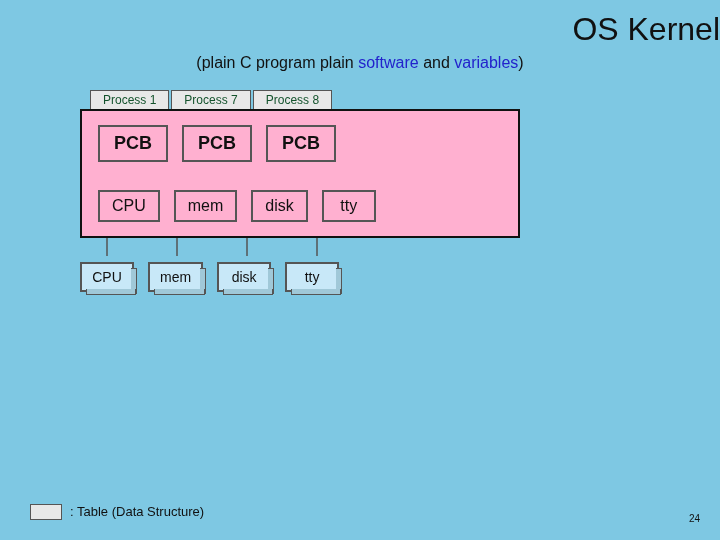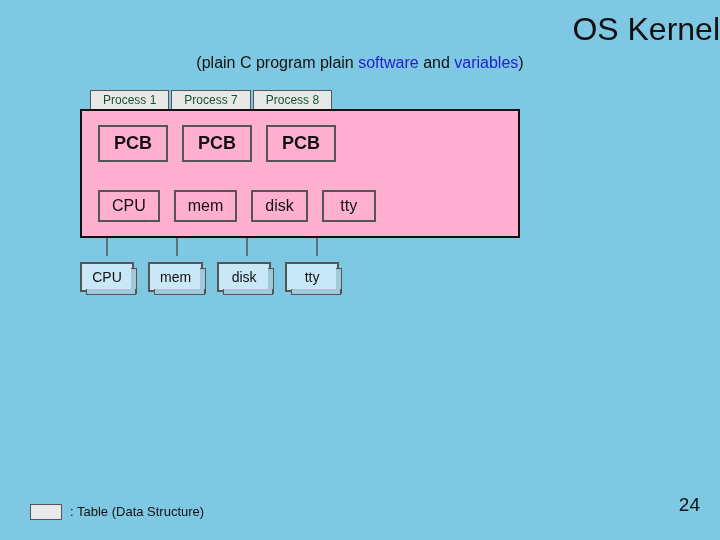--- a/index.html
+++ b/index.html
@@ -179,23 +179,23 @@
       right: -4px;
       bottom: -3px;
       width: 4px;
       background: #a0c8d8;
       border: 1px solid #555;
       border-left: none;
     }
 
     .page-number {
       position: absolute;
-      bottom: 24px;
+      bottom: 16px;
       right: 20px;
-      font-size: 19px;
+      font-size: 10px;
       color: #111;
     }
   </style>
 </head>
 <body>
 
 <h1 class="page-title">OS Kernel</h1>
 
 <div class="subtitle">
   <span>(plain C program plain </span><span class="variables">software</span><span> and </span><span class="functions">variables</span><span>)</span>

